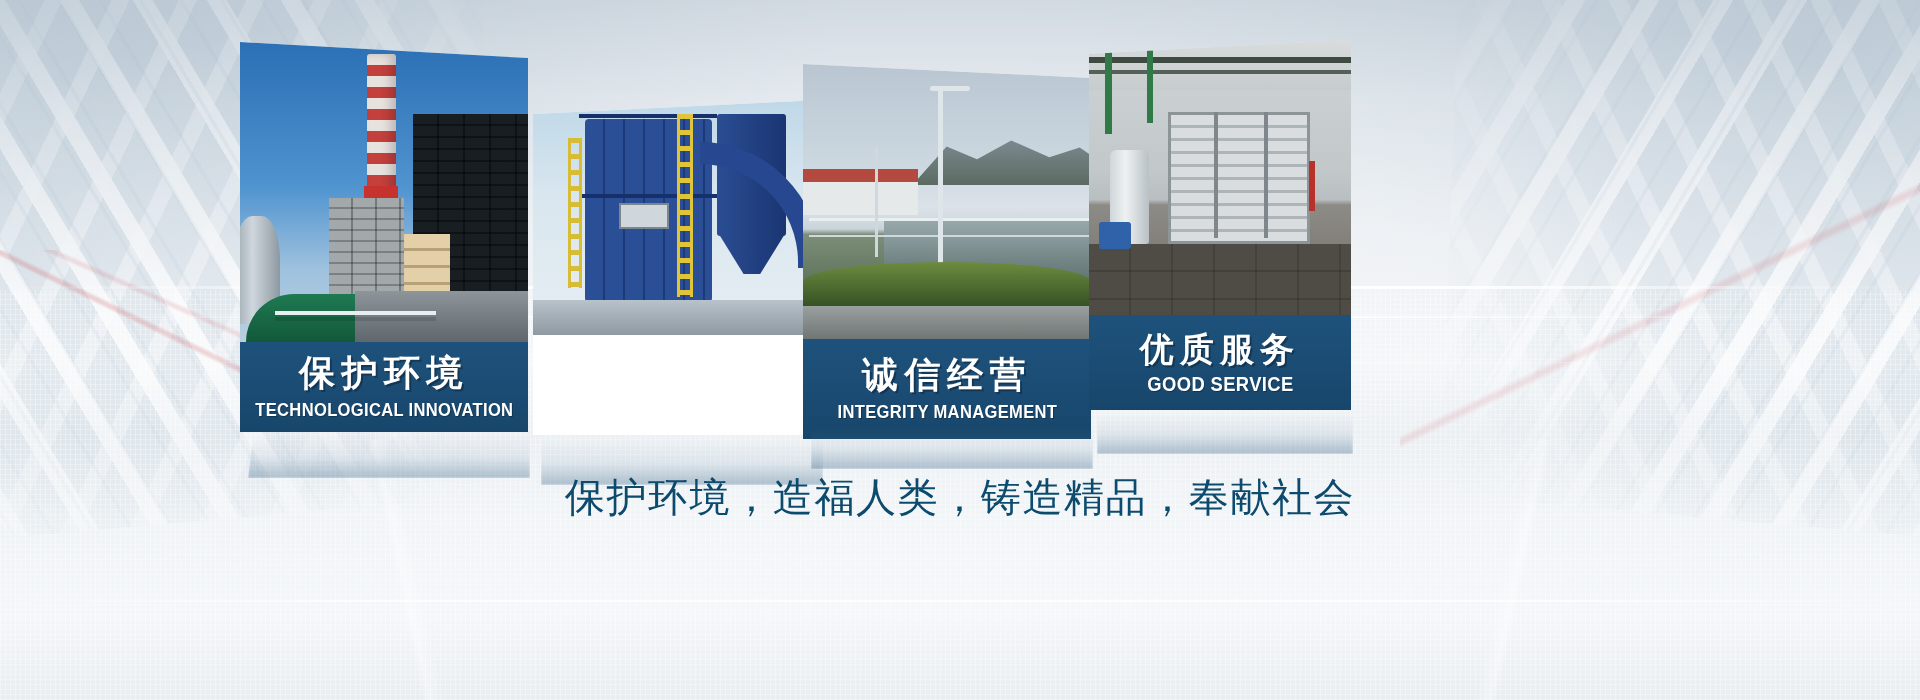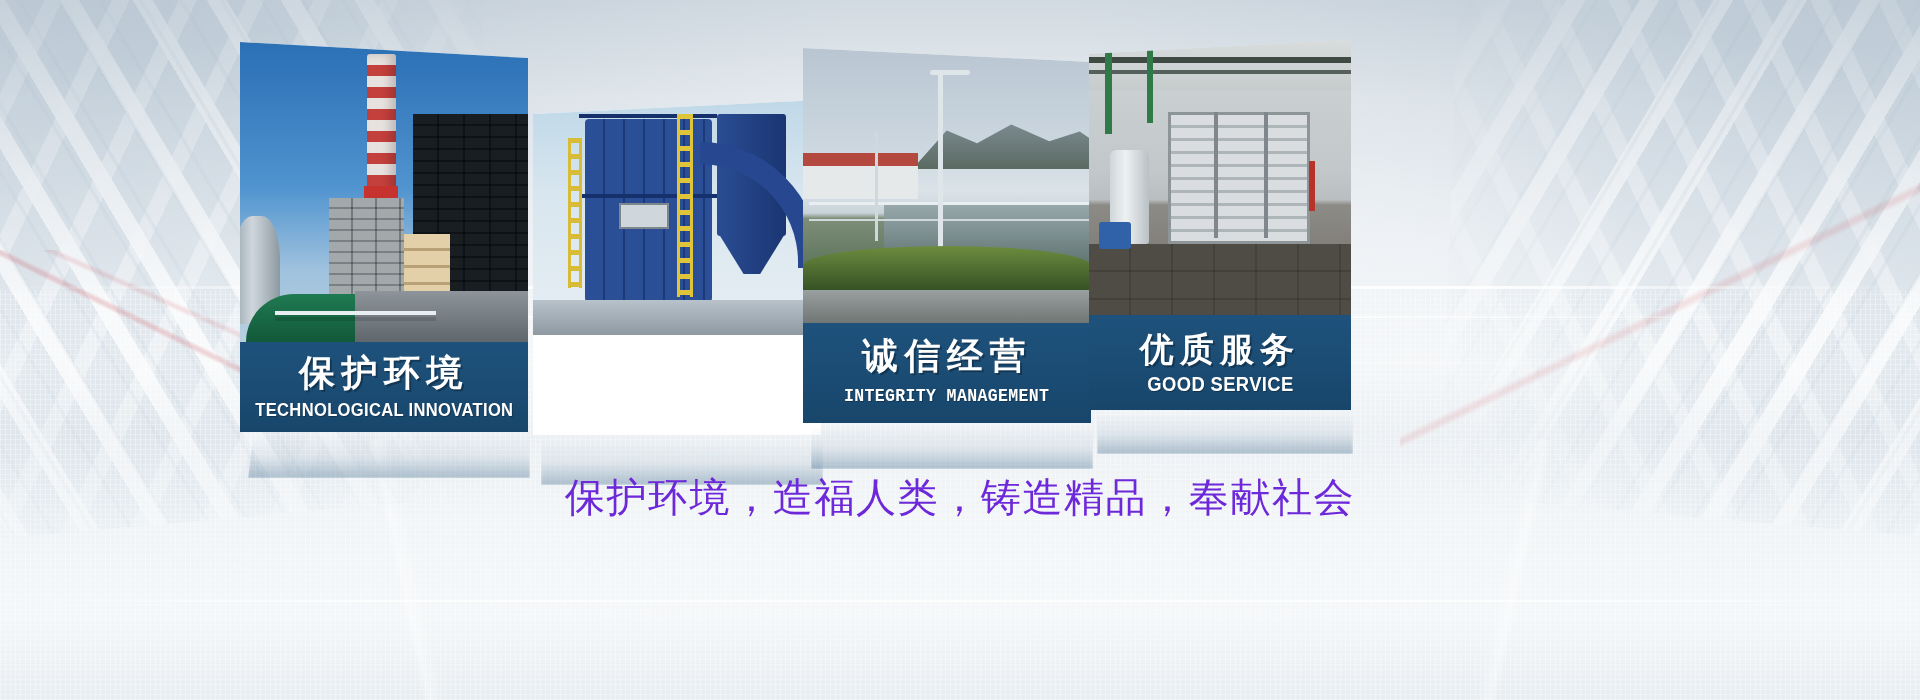--- a/index.html
+++ b/index.html
@@ -182,21 +182,21 @@
   .p4-blue{position:absolute;left:4%;top:66%;width:12%;height:10%;background:#2f62a8;border-radius:3px;}
   .p4-red{position:absolute;left:84%;top:44%;width:6px;height:18%;background:#b8322c;}
   .p4-floor{position:absolute;left:0;right:0;bottom:0;height:26%;
     background:repeating-linear-gradient(90deg,#8e8b85 0 40px,#7c7973 40px 42px),
                repeating-linear-gradient(180deg,#8e8b85 0 26px,#7a776f 26px 28px);
     background-blend-mode:multiply;}
 
   
   .tagline{
     position:absolute;left:0;right:0;top:470px;
-    text-align:center;color:#6d28d9;
+    text-align:center;color:#0c4a6e;
     font-size:40px;letter-spacing:.04em;font-weight:400;
     font-family:"DejaVu Sans","Liberation Sans",sans-serif;
   }
 </style>
 </head>
 <body>
 
 <div id="stage">
 
   <div class="bg-base"></div>
@@ -257,21 +257,21 @@
           <div class="p2-lad"></div>
           <div class="p2-lad2"></div>
           <div class="p2-box"></div>
           <div class="p2-ground"></div>
         </div>
       </div>
     </div>
     <div class="refl" style="left:541px;top:435px;width:282px;height:50px;transform:scaleY(-1);
                 clip-path:polygon(0 0,100% 0,100% 100%,0 100%);"></div>
 
-    <div class="panel" style="left:803px;top:48px;width:288px;height:375px;clip-path:polygon(0 0,100% 14px,100% 100%,0 100%);font-family:Liberation Mono, monospace;">
+    <div class="panel" style="left:803px;top:64px;width:288px;height:375px;clip-path:polygon(0 0,100% 14px,100% 100%,0 100%);">
       <div class="photo" style="height:275px;">
         <div class="ph">
           <div class="p3-sky"></div>
           <div class="p3-hill"></div>
           <div class="p3-roof"></div>
           <div class="p3-house"></div>
           <div class="p3-tank"></div>
           <div class="p3-rail"></div>
           <div class="p3-rail2"></div>
           <div class="p3-pole2"></div>

